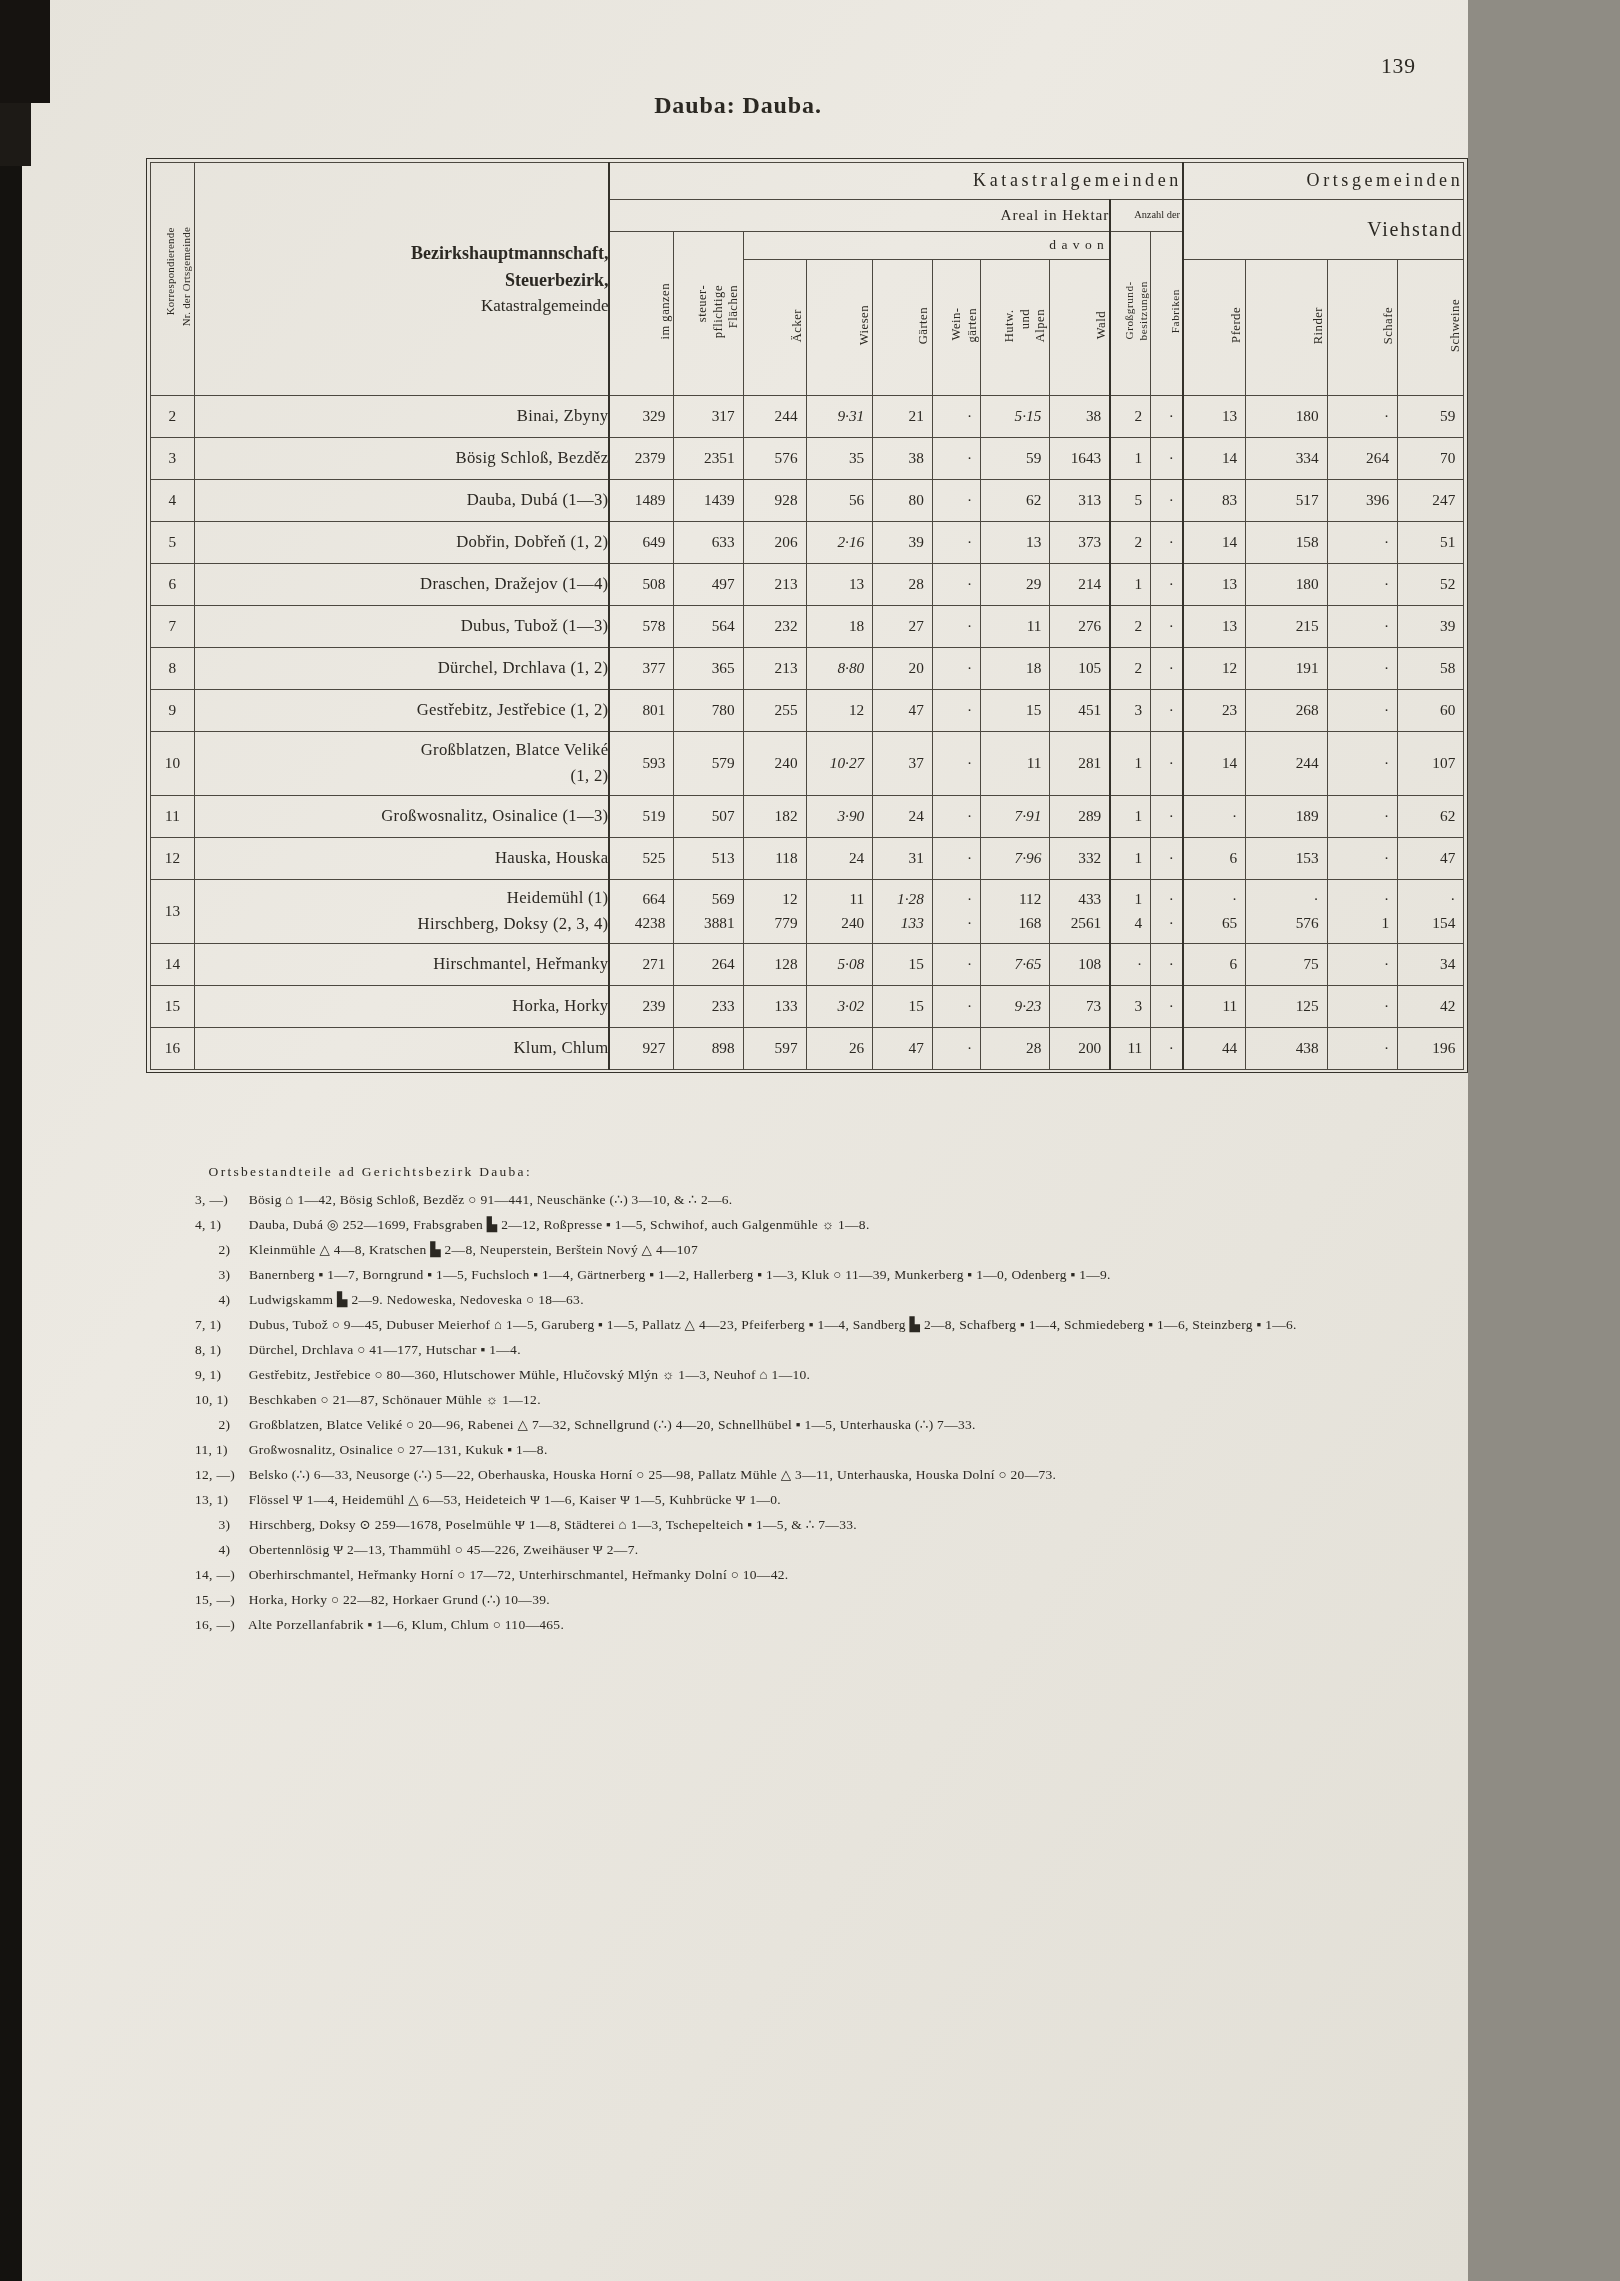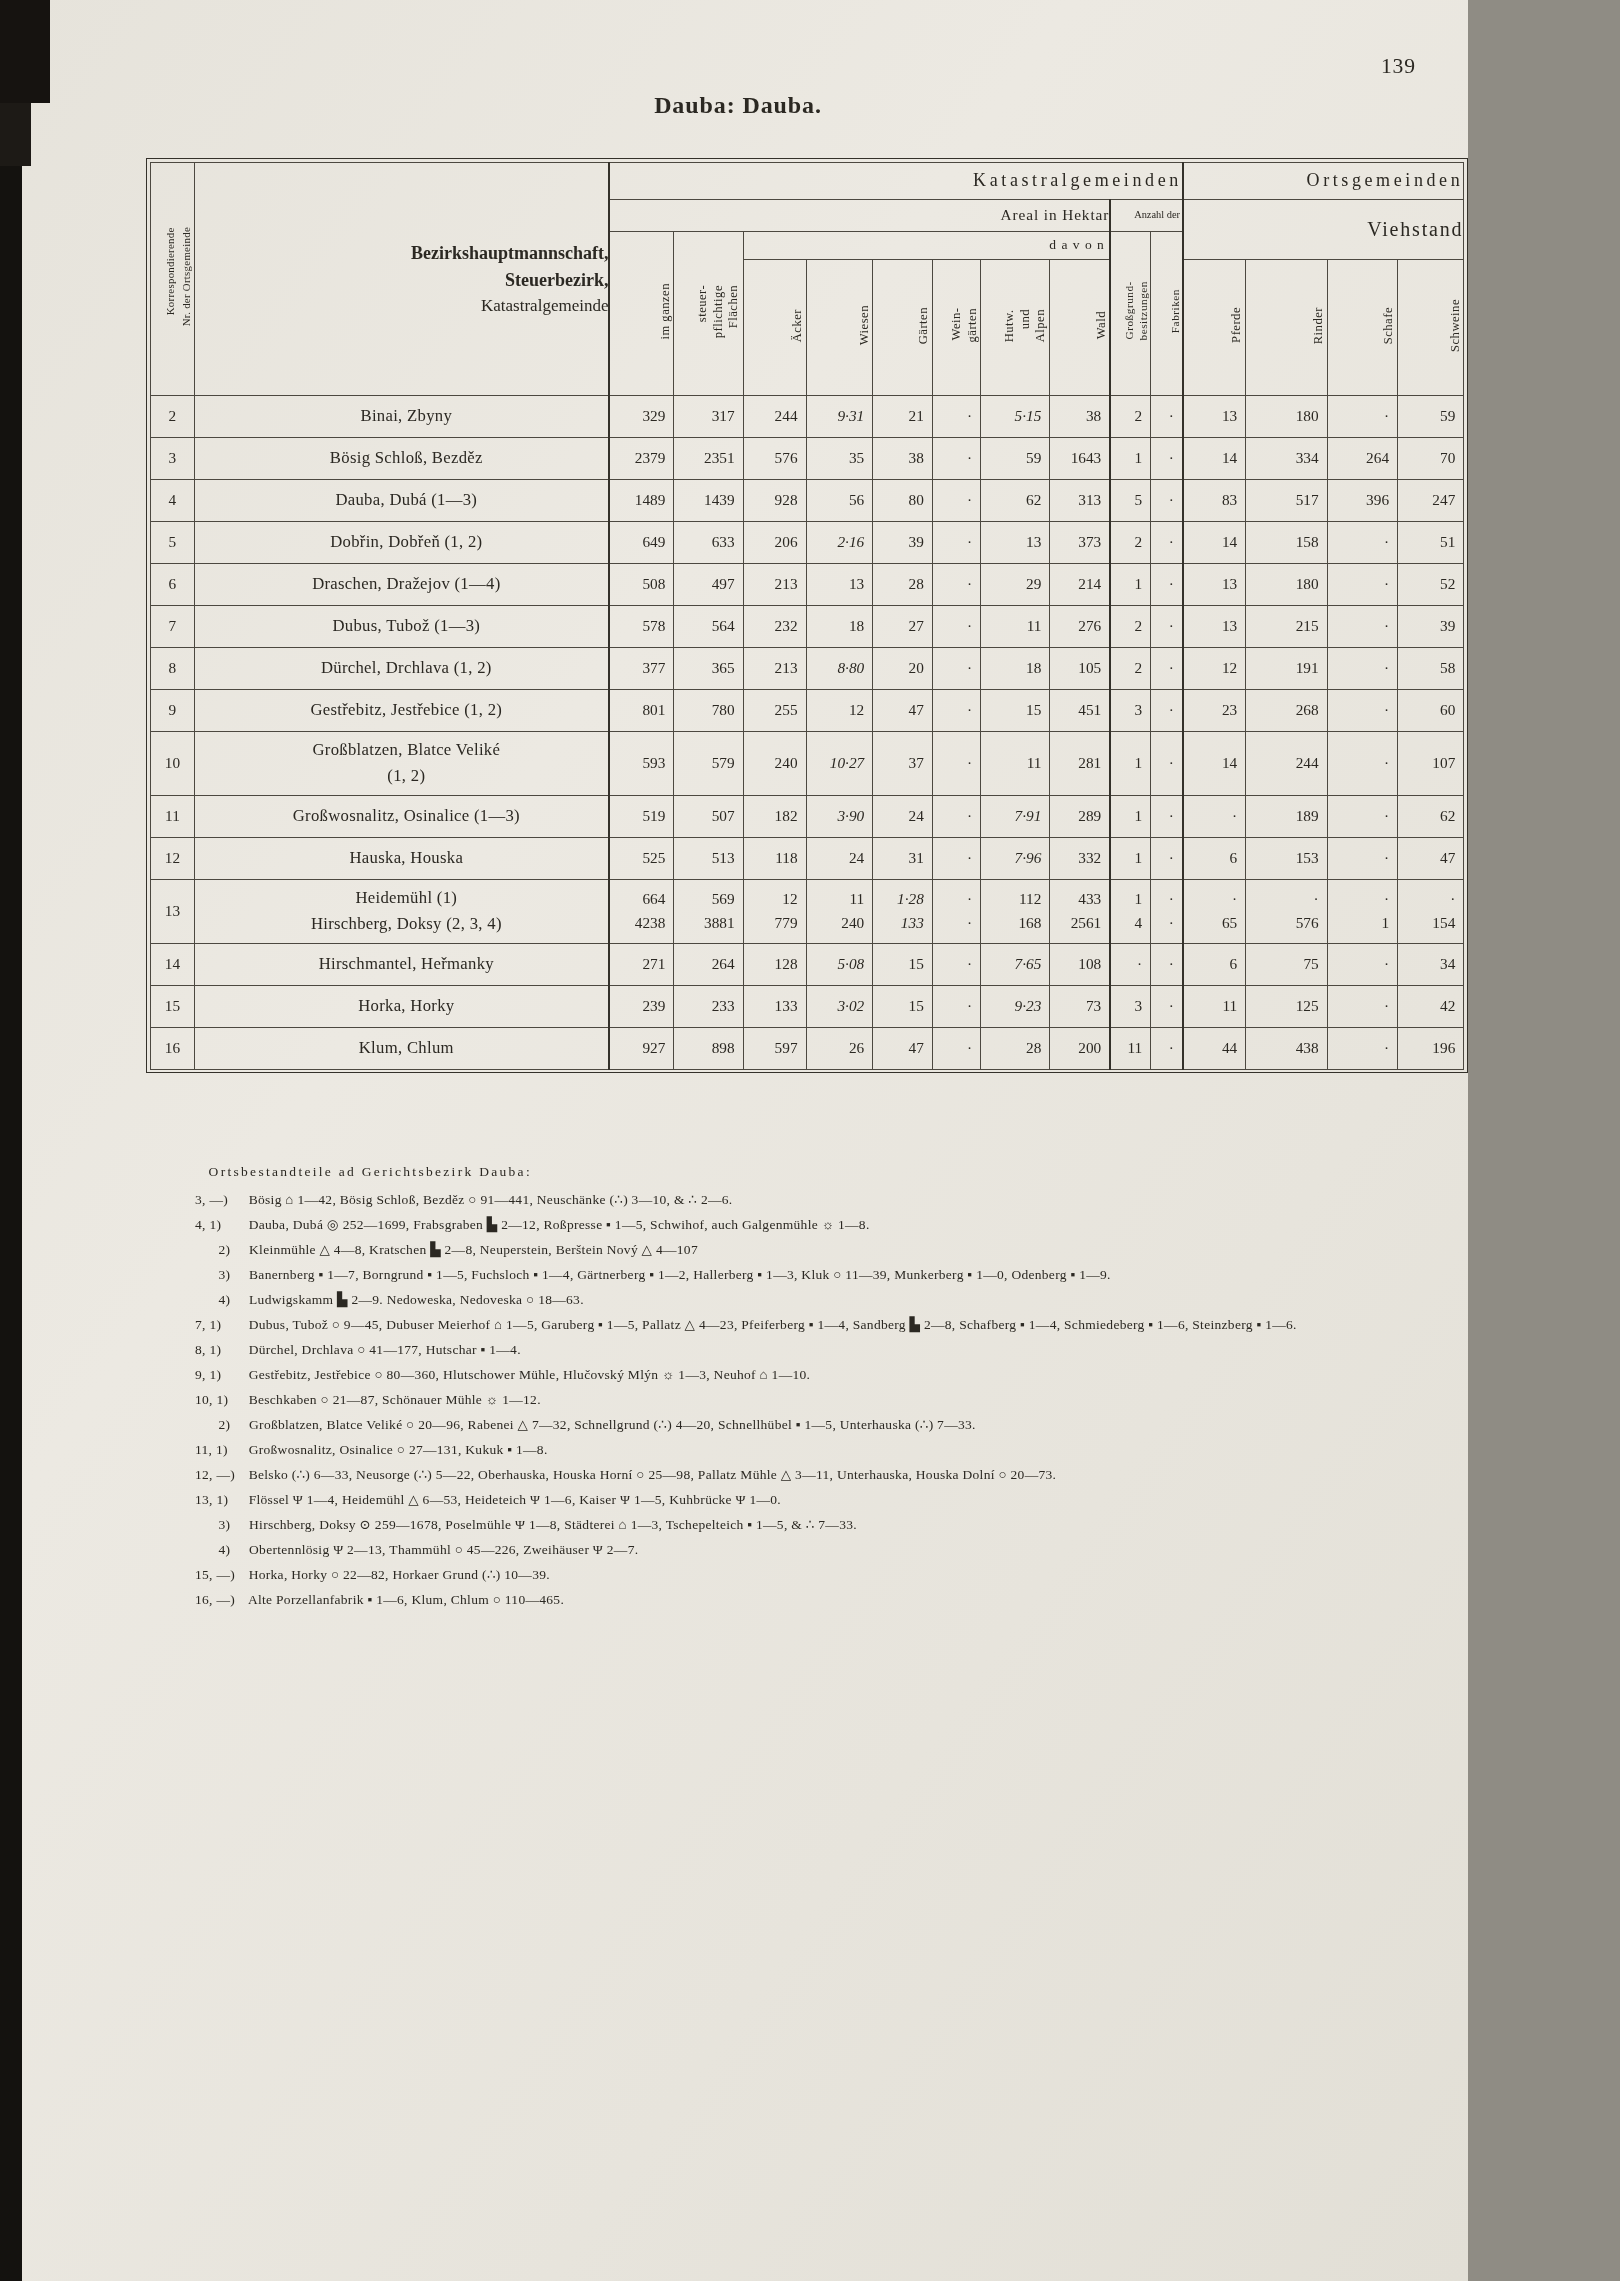--- a/index.html
+++ b/index.html
@@ -39,21 +39,21 @@
   .bz-norm { font-size:17px; line-height:1.4; white-space:pre-line; }
 
   .rot { writing-mode:vertical-rl; transform:rotate(180deg); display:inline-block;
          white-space:pre-line; font-size:12.6px; line-height:1.25; letter-spacing:0.5px; }
   .rot-sm  { font-size:11.3px; }
   .corner-rot { font-size:10.8px; line-height:1.5; letter-spacing:0.3px; }
 
   tbody td { height:41px; font-size:15.3px; }
   tr.tall td { height:63px; line-height:1.55; }
   .c-nr   { text-align:center; font-size:15.3px; }
-  .c-name { text-align:center; padding-left:9px; font-size:16.7px; letter-spacing:0.3px; white-space:pre-line; }
+  .c-name { text-align:right; padding-left:9px; font-size:16.7px; letter-spacing:0.3px; white-space:pre-line; }
   .c-num  { text-align:right; padding-right:8px; white-space:pre-line; }
   .c-num.dec { font-style:italic; }
 
   
   .footnotes { position:absolute; left:187px; top:1163px; width:1287px; font-size:13.5px; line-height:17px; letter-spacing:0.3px; }
   .fn-heading { font-size:13.5px; letter-spacing:2.3px; margin:0 0 10.8px 21.6px; }
   .fn-item { margin:8px; }
   .fn-ref  { display:inline-block; min-width:50px; }
   .fn-indent .fn-ref { min-width:27px; margin-left:23.4px; }
 </style>
@@ -451,19 +451,20 @@
         <div class="fn-item"><span class="fn-ref">7, 1)</span><span class="fn-text"> Dubus, Tubož ○ 9—45, Dubuser Meierhof ⌂ 1—5, Garuberg ▪ 1—5, Pallatz △ 4—23, Pfeiferberg ▪ 1—4, Sandberg ▙ 2—8, Schafberg ▪ 1—4, Schmiedeberg ▪ 1—6, Steinzberg ▪ 1—6.</span></div>
         <div class="fn-item"><span class="fn-ref">8, 1)</span><span class="fn-text"> Dürchel, Drchlava ○ 41—177, Hutschar ▪ 1—4.</span></div>
         <div class="fn-item"><span class="fn-ref">9, 1)</span><span class="fn-text"> Gestřebitz, Jestřebice ○ 80—360, Hlutschower Mühle, Hlučovský Mlýn ☼ 1—3, Neuhof ⌂ 1—10.</span></div>
         <div class="fn-item"><span class="fn-ref">10, 1)</span><span class="fn-text"> Beschkaben ○ 21—87, Schönauer Mühle ☼ 1—12.</span></div>
         <div class="fn-item fn-indent"><span class="fn-ref">2)</span><span class="fn-text"> Großblatzen, Blatce Veliké ○ 20—96, Rabenei △ 7—32, Schnellgrund (∴) 4—20, Schnellhübel ▪ 1—5, Unterhauska (∴) 7—33.</span></div>
         <div class="fn-item"><span class="fn-ref">11, 1)</span><span class="fn-text"> Großwosnalitz, Osinalice ○ 27—131, Kukuk ▪ 1—8.</span></div>
         <div class="fn-item"><span class="fn-ref">12, —)</span><span class="fn-text"> Belsko (∴) 6—33, Neusorge (∴) 5—22, Oberhauska, Houska Horní ○ 25—98, Pallatz Mühle △ 3—11, Unterhauska, Houska Dolní ○ 20—73.</span></div>
         <div class="fn-item"><span class="fn-ref">13, 1)</span><span class="fn-text"> Flössel Ψ 1—4, Heidemühl △ 6—53, Heideteich Ψ 1—6, Kaiser Ψ 1—5, Kuhbrücke Ψ 1—0.</span></div>
         <div class="fn-item fn-indent"><span class="fn-ref">3)</span><span class="fn-text"> Hirschberg, Doksy ⊙ 259—1678, Poselmühle Ψ 1—8, Städterei ⌂ 1—3, Tschepelteich ▪ 1—5, &amp; ∴ 7—33.</span></div>
         <div class="fn-item fn-indent"><span class="fn-ref">4)</span><span class="fn-text"> Obertennlösig Ψ 2—13, Thammühl ○ 45—226, Zweihäuser Ψ 2—7.</span></div>
+        <div class="fn-item"><span class="fn-ref">14, —)</span><span class="fn-text"> Oberhirschmantel, Heřmanky Horní ○ 17—72, Unterhirschmantel, Heřmanky Dolní ○ 10—42.</span></div>
         <div class="fn-item"><span class="fn-ref">15, —)</span><span class="fn-text"> Horka, Horky ○ 22—82, Horkaer Grund (∴) 10—39.</span></div>
         <div class="fn-item"><span class="fn-ref">16, —)</span><span class="fn-text"> Alte Porzellanfabrik ▪ 1—6, Klum, Chlum ○ 110—465.</span></div>
       </div>
   </div>
 
 </div>
 
 
 </body></html>

